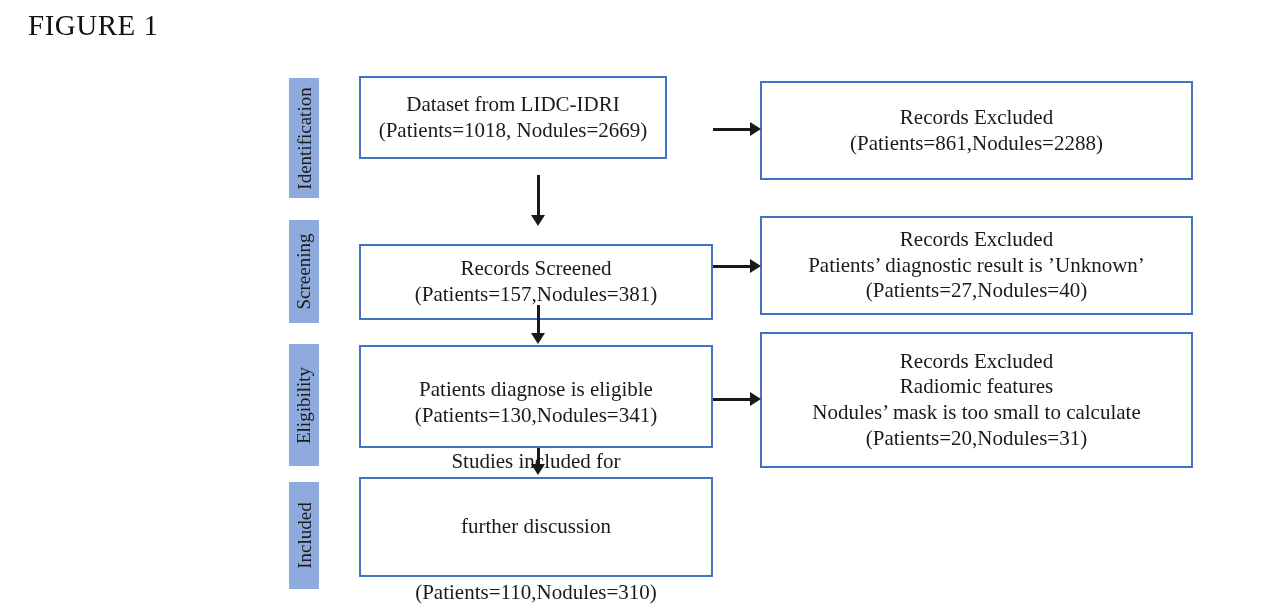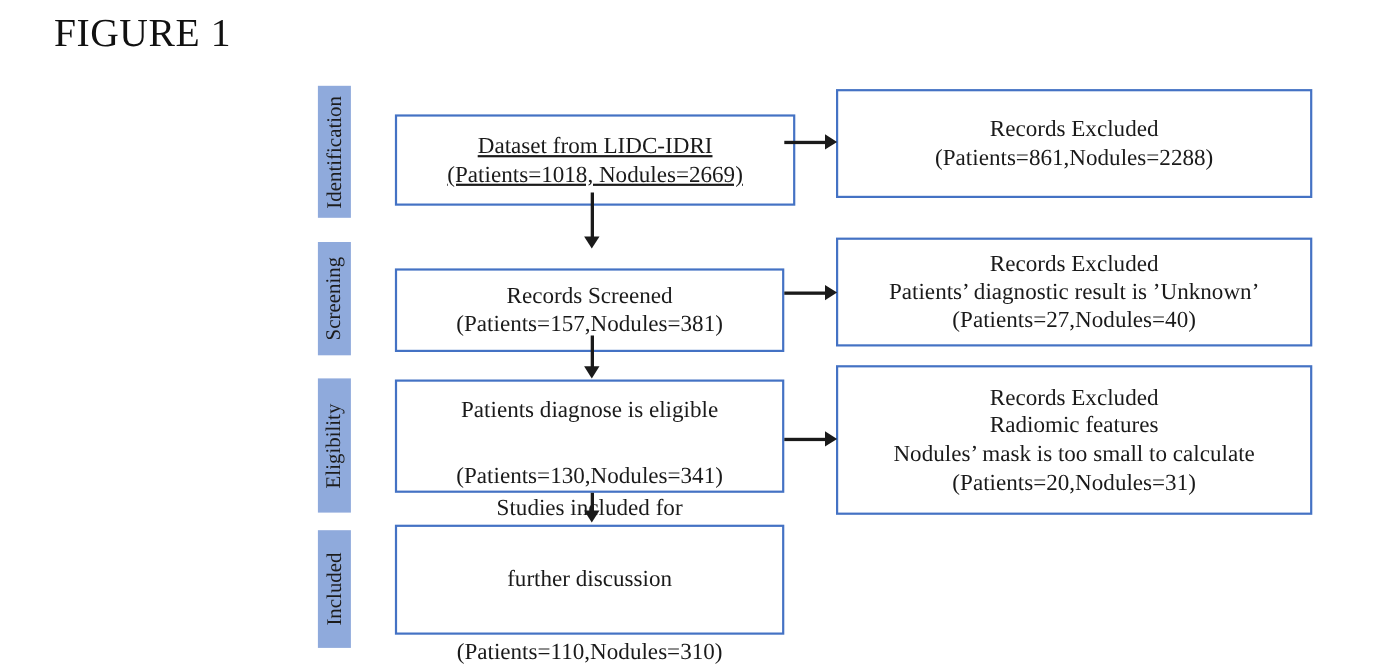--- a/index.html
+++ b/index.html
@@ -13,25 +13,24 @@
     position: relative;
     overflow: hidden;
     font-family: "Liberation Serif", "DejaVu Serif", serif;
     color: #1a1a1a;
   }
 
   #figure-title {
     position: absolute;
     left: 28px;
     top: 9px;
-    font-size: 36px;
+    font-size: 29px;
     letter-spacing: 0.5px;
     color: #111111;
     white-space: nowrap;
-    margin-left: 21px;
   }
 
   
   .stage-label {
     position: absolute;
     background: #8faadc;
     display: flex;
     align-items: center;
     justify-content: center;
   }
@@ -59,23 +58,23 @@
     align-items: center;
     justify-content: center;
     text-align: center;
     font-size: 21px;
     line-height: 1.22;
     color: #1a1a1a;
   }
   .flow-box .line { white-space: nowrap; display: block; }
 
   
-  #box-dataset   { left: 359px; top: 104px;  width: 364px; height: 83px; text-decoration: underline; }
+  #box-dataset   { left: 359px; top: 76px;  width: 308px; height: 83px; }
   #box-screened  { left: 359px; top: 244px; width: 354px; height: 76px; }
-  #box-eligible  { left: 359px; top: 345px; width: 354px; height: 103px; justify-content: space-between; padding-top: 13px; }
+  #box-eligible  { left: 359px; top: 345px; width: 354px; height: 103px; justify-content: center; padding-top: 13px; }
   #box-included  { left: 359px; top: 477px; width: 354px; height: 100px; gap: 40px; }
 
   
   #box-excluded-1 { left: 760px; top: 81px;  width: 433px; height: 99px; }
   #box-excluded-2 { left: 760px; top: 216px; width: 433px; height: 99px; }
   #box-excluded-3 { left: 760px; top: 332px; width: 433px; height: 136px; }
 
   
   .conn-vert {
     position: absolute;

